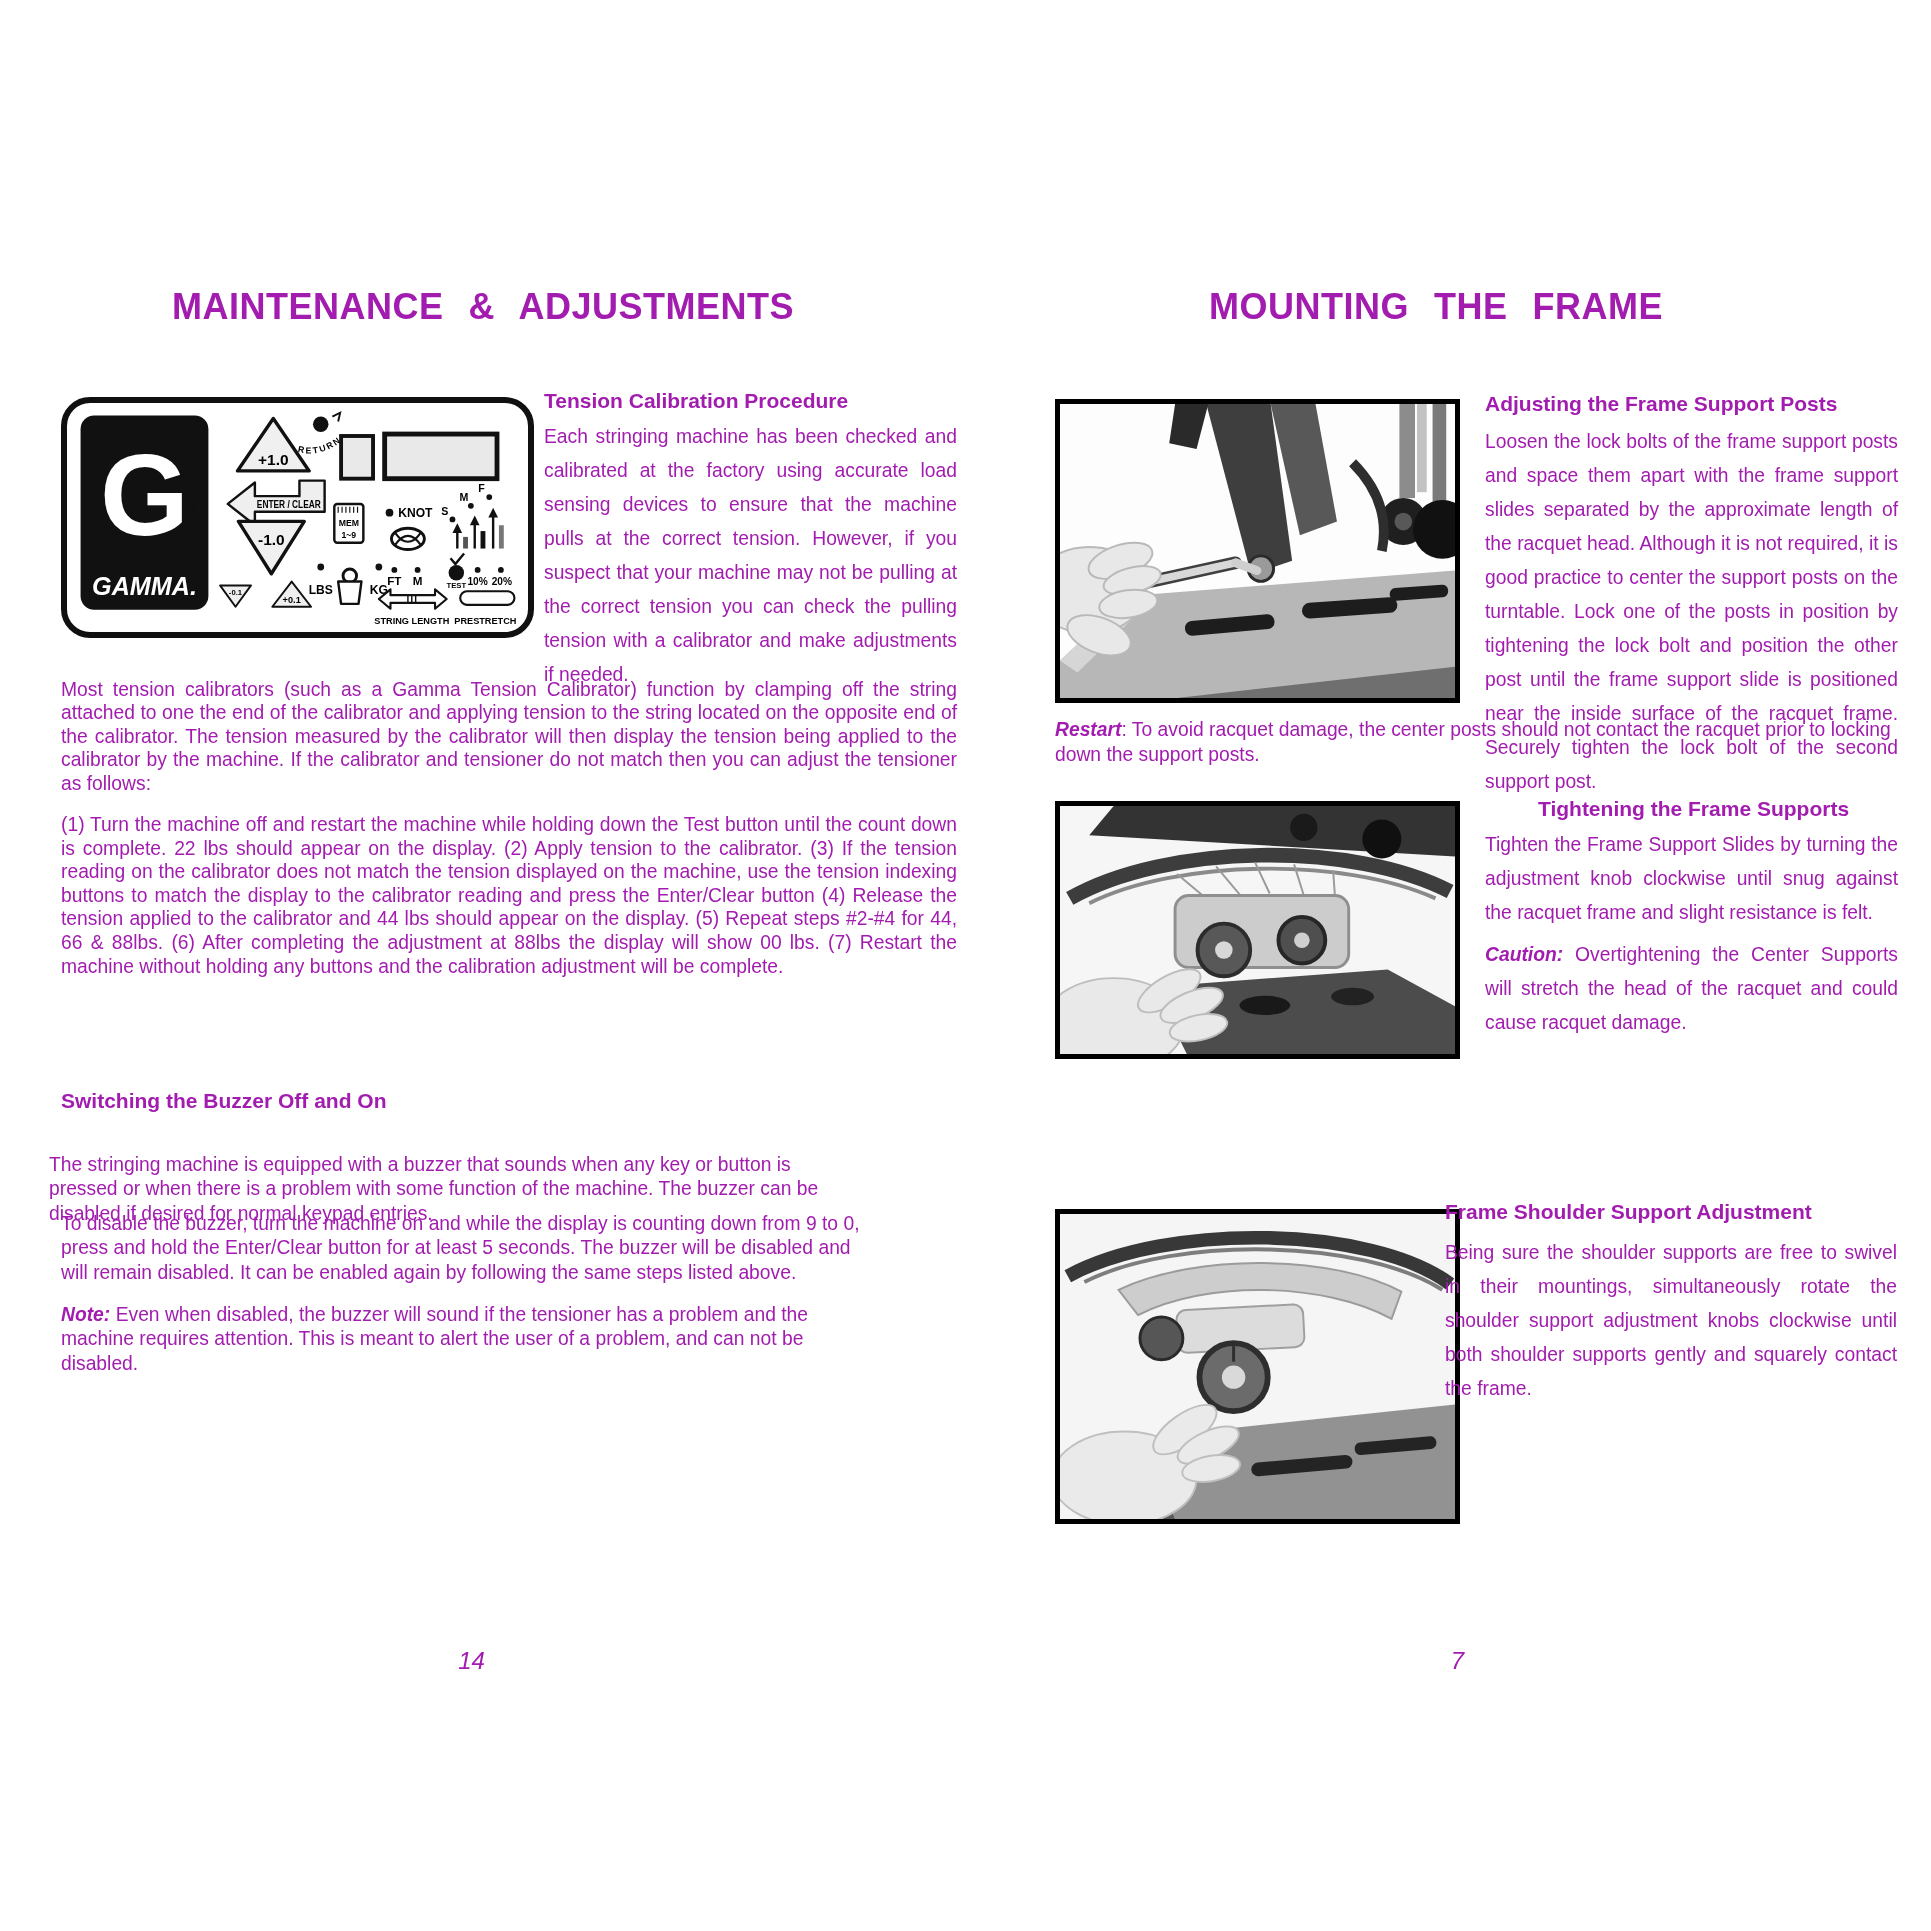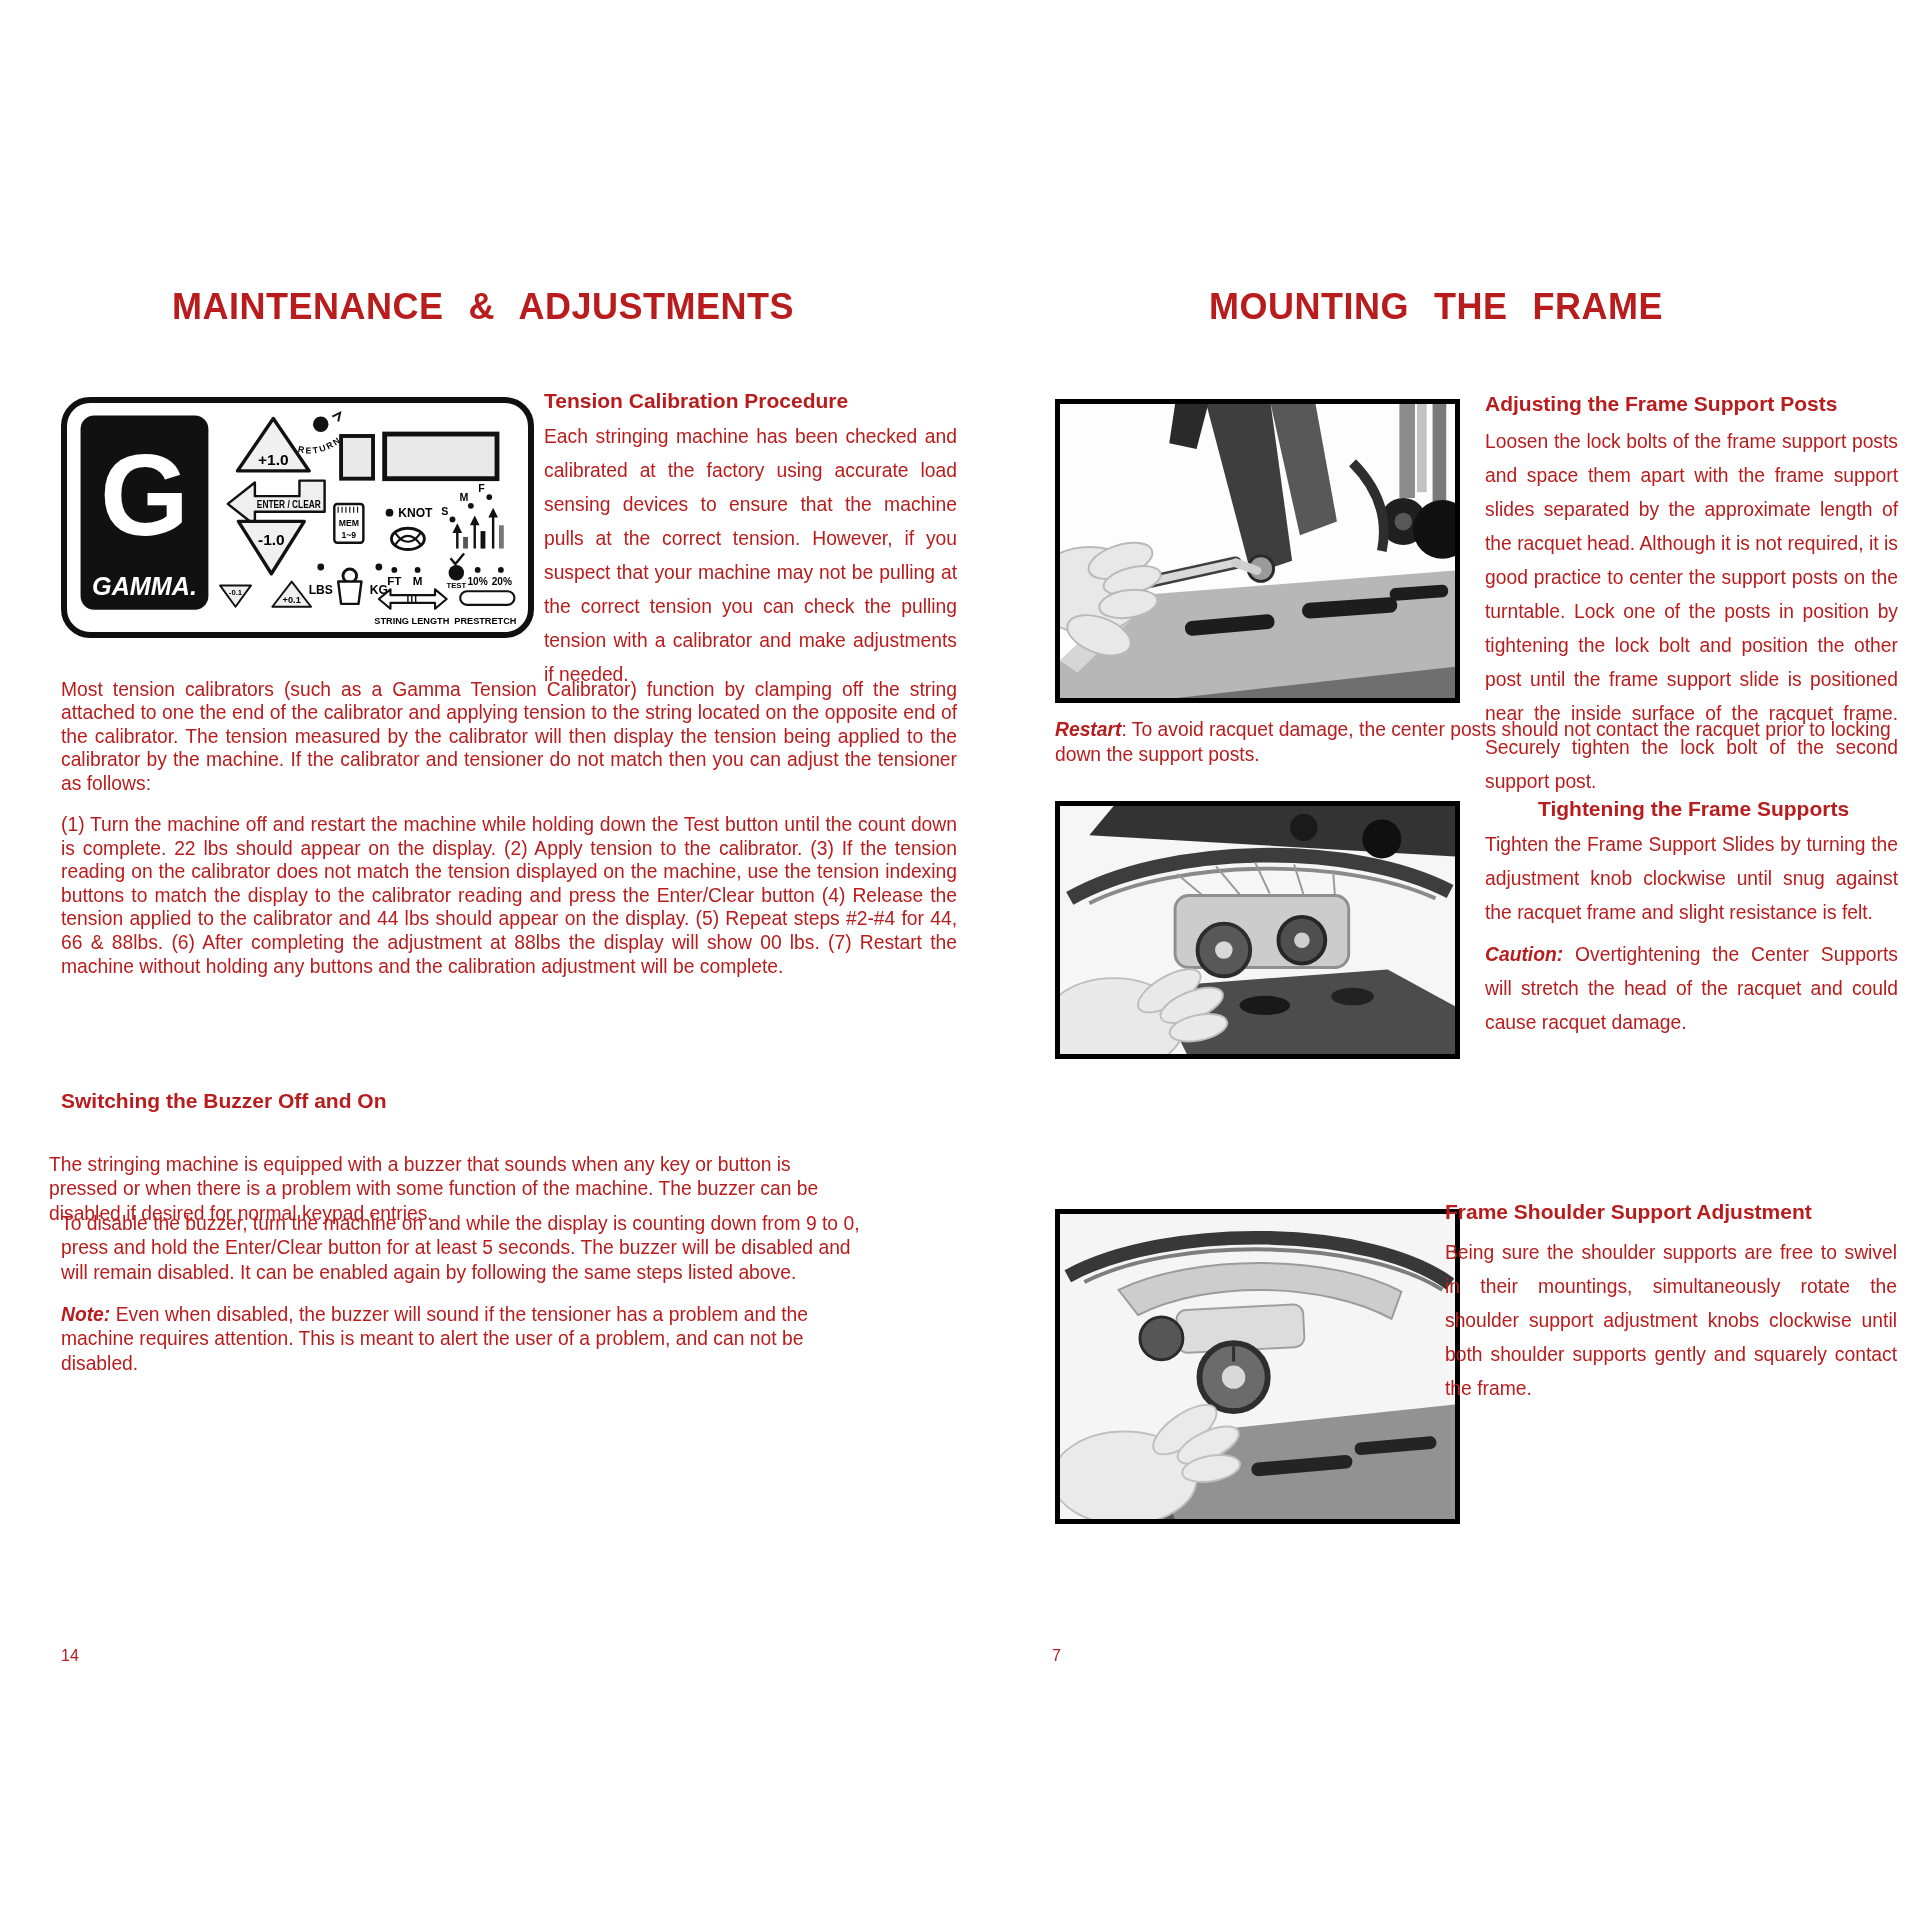--- a/index.html
+++ b/index.html
@@ -1,23 +1,23 @@
 <!DOCTYPE html>
 <html><head>
 <meta charset="utf-8">
 <style>
   html,body{margin:0;padding:0;background:#fff;}
   .canvas{position:relative;width:1931px;height:1931px;background:#ffffff;
-          font-family:"Liberation Sans","DejaVu Sans",sans-serif;color:#b91c1c;overflow:hidden;}
+          font-family:"Liberation Sans","DejaVu Sans",sans-serif;color:#a21caf;overflow:hidden;}
   .abs{position:absolute;}
   .page-title{font-weight:bold;font-size:36px;letter-spacing:0.5px;word-spacing:14.5px;text-align:center;white-space:nowrap;}
   .h2{font-weight:bold;font-size:21px;line-height:25px;}
   .body-just{font-size:19.3px;line-height:34px;text-align:justify;}
   .body-left{font-size:19.3px;line-height:24.4px;text-align:left;}
-  .pagenum{font-size:16px;text-align:left;}
+  .pagenum{font-size:24px;text-align:center;font-style:italic;}
   .photo{position:absolute;border:5.8px solid #000;background:#f5f5f5;box-sizing:border-box;}
   .photo svg{display:block;width:100%;height:100%;}
   .keypad{position:absolute;border:6.8px solid #101010;border-radius:29px;background:#fff;box-sizing:border-box;}
   .keypad svg{display:block;width:100%;height:100%;}
   b.bi{font-weight:bold;font-style:italic;}
   svg text{font-family:"Liberation Sans","DejaVu Sans",sans-serif;}
 </style>
 </head>
 <body>
 

